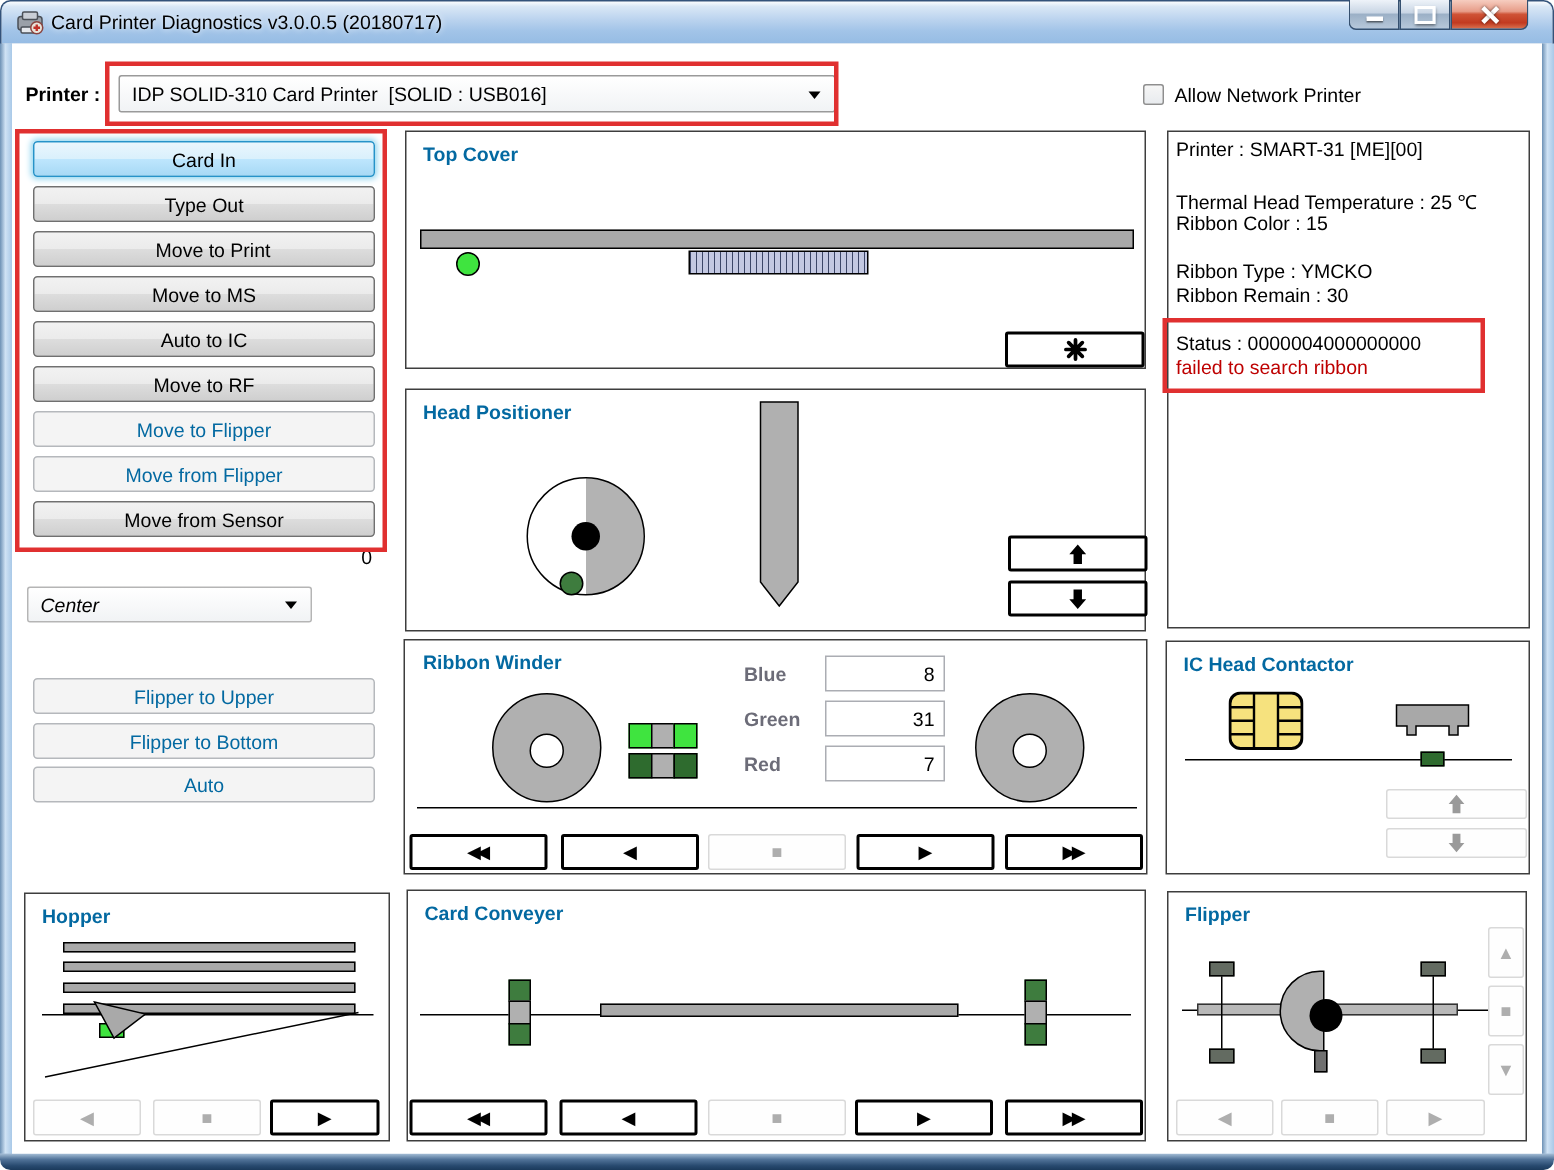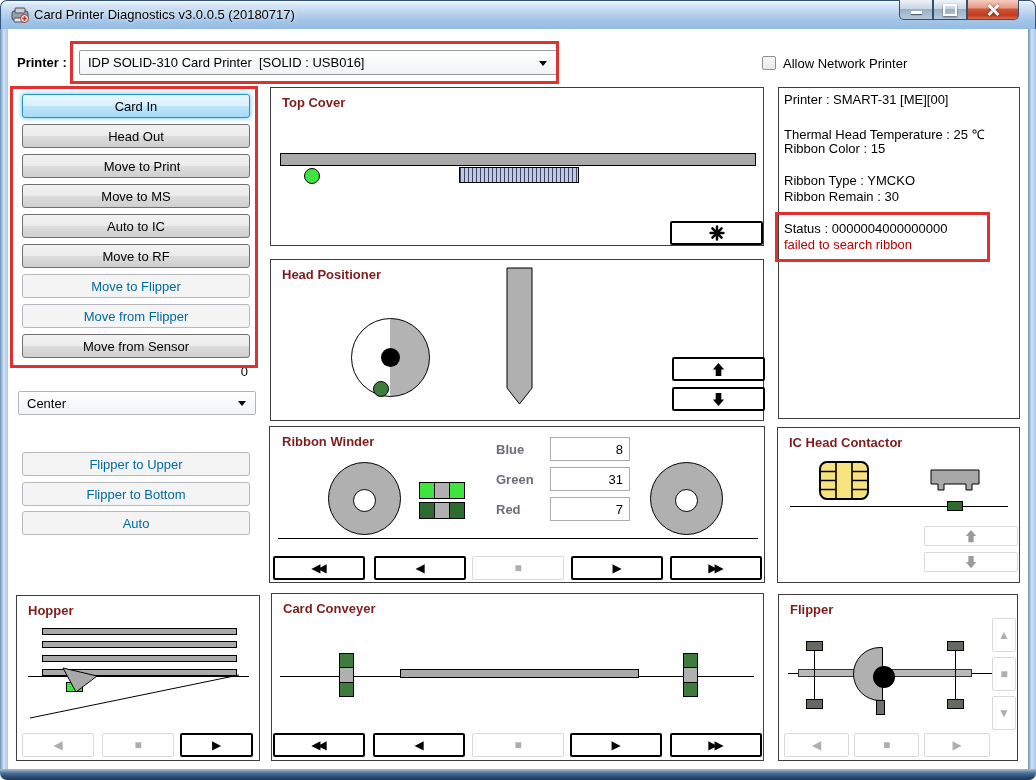--- a/index.html
+++ b/index.html
@@ -38,21 +38,21 @@
     justify-content:center;font-size:12px;color:#000;line-height:1;}
   .media.disabled{border:1px solid #d9d9d9;color:#aeaeae;background:#fefefe;}
   .dbl{letter-spacing:-3px;padding-right:3px;}
   .combo{border:1px solid #9a9a9a;border-radius:2px;background:linear-gradient(180deg,#ffffff,#f1f3f5);
     display:flex;align-items:center;padding-left:8px;font-size:13px;}
   .combo .arr{position:absolute;right:9px;top:50%;margin-top:-2px;width:0;height:0;
     border-left:4px solid transparent;border-right:4px solid transparent;border-top:5px solid #000;}
   .field{border:1px solid #abadb3;background:#fff;display:flex;align-items:center;
     justify-content:flex-end;padding-right:6px;font-size:13px;}
   .group{border:1px solid #3e3e3e;background:#fff;}
-  .gtitle{position:absolute;left:12px;top:8px;font-weight:bold;font-size:13px;color:#7f1d1d;}
+  .gtitle{position:absolute;left:12px;top:8px;font-weight:bold;font-size:13px;color:#0369a1;}
   .redbox{border:3px solid #e03030;pointer-events:none;z-index:6;}
   .lbl{font-size:13px;}
   .bold{font-weight:bold;}
   .info-line{left:784px;width:230px;font-size:13px;}
   .shape{border:1px solid #000;}
   .hline{background:#000;height:1px;}
   .vline{background:#000;width:1px;}
   .checkbox{width:14px;height:14px;border:1px solid #8e8e8e;border-radius:2px;
     background:linear-gradient(180deg,#f6f6f6,#e8ebee);}
 </style>
@@ -90,32 +90,32 @@
   <div class="abs combo" style="left:79px;top:50px;width:478px;height:25px;">
     <span style="white-space:pre;">IDP SOLID-310 Card Printer  [SOLID : USB016]</span>
     <span class="arr"></span>
   </div>
   <div class="abs redbox" style="left:70px;top:41px;width:489px;height:43px;"></div>
 
   <div class="abs checkbox" style="left:762px;top:56px;"></div>
   <div class="abs lbl" style="left:783px;top:56px;">Allow Network Printer</div>
 
   <div class="abs btn focused" style="top:94px;">Card In</div>
-  <div class="abs btn" style="top:124px;">Head Out</div>
+  <div class="abs btn" style="top:124px;">Type Out</div>
   <div class="abs btn" style="top:154px;padding-left:12px;">Move to Print</div>
   <div class="abs btn" style="top:184px;">Move to MS</div>
   <div class="abs btn" style="top:214px;">Auto to IC</div>
   <div class="abs btn" style="top:244px;">Move to RF</div>
   <div class="abs btn disabled" style="top:274px;">Move to Flipper</div>
   <div class="abs btn disabled" style="top:304px;">Move from Flipper</div>
   <div class="abs btn" style="top:334px;">Move from Sensor</div>
   <div class="abs redbox" style="left:10px;top:86px;width:248px;height:282px;"></div>
 
   <div class="abs" style="left:20px;top:364px;width:228px;height:18px;text-align:right;">0</div>
-  <div class="abs combo" style="left:18px;top:391px;width:238px;height:24px;border-color:#b5b5b5;">
+  <div class="abs combo" style="left:18px;top:391px;width:190px;height:24px;border-color:#b5b5b5;font-style:italic;">
     <span>Center</span>
     <span class="arr"></span>
   </div>
   <div class="abs btn disabled" style="top:452px;">Flipper to Upper</div>
   <div class="abs btn disabled" style="top:482px;">Flipper to Bottom</div>
   <div class="abs btn disabled" style="top:511px;">Auto</div>
 
   <div class="abs group" style="left:270px;top:87px;width:494px;height:159px;"></div>
   <div class="abs gtitle" style="left:282px;top:95px;">Top Cover</div>
   <div class="abs shape" style="left:280px;top:153px;width:476px;height:13px;background:#a9a9a9;"></div>

